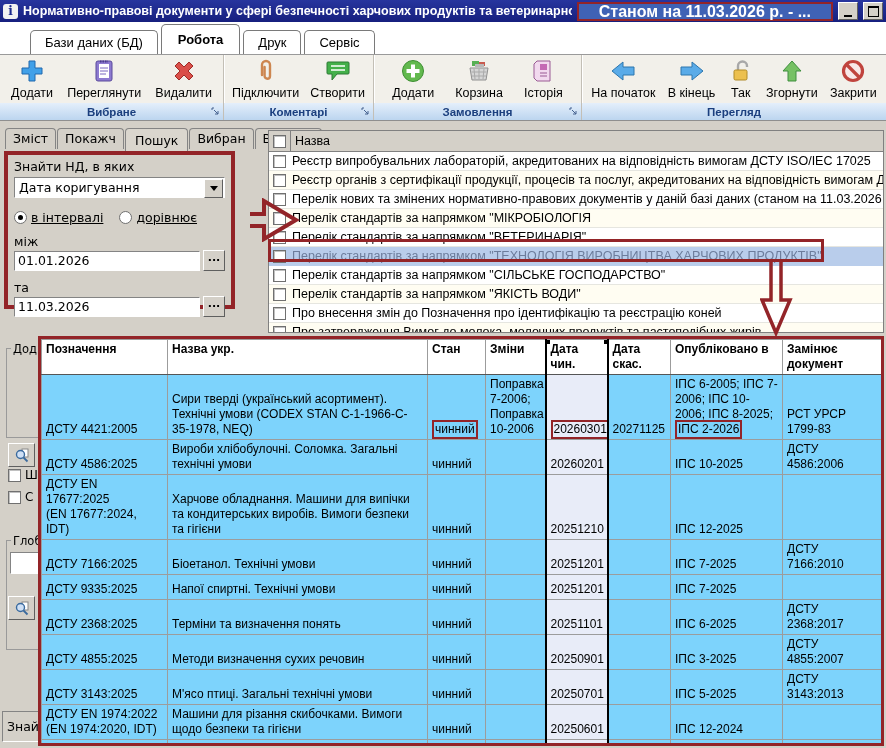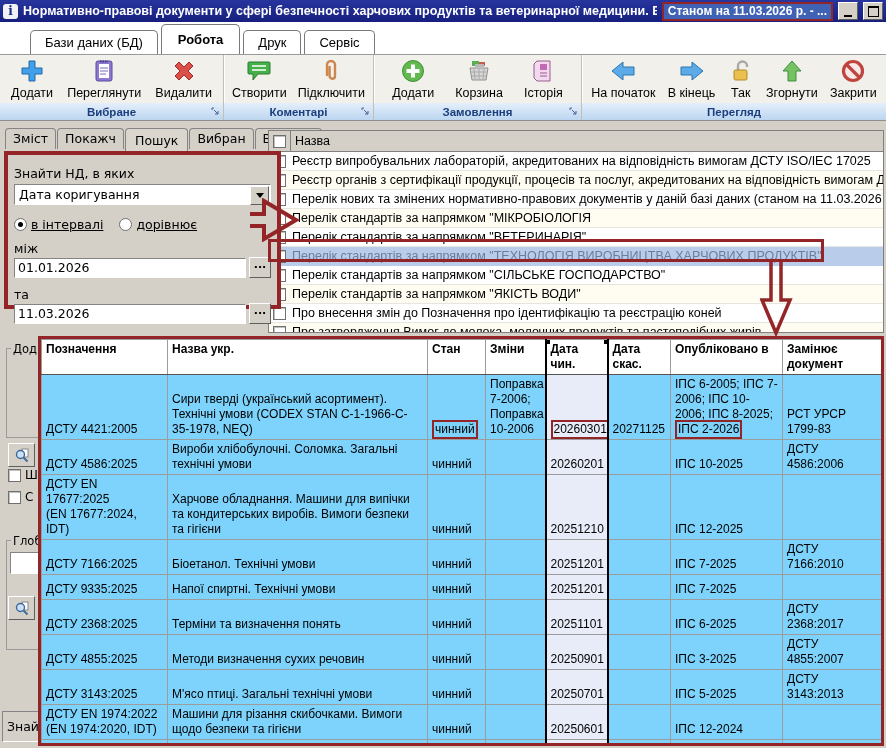--- a/index.html
+++ b/index.html
@@ -6,22 +6,22 @@
   html,body{margin:0;padding:0;}
   body{width:886px;height:748px;position:relative;overflow:hidden;background:var(--gray);
        font-family:"Liberation Sans",sans-serif;}
 
   
   .titlebar{position:absolute;left:0;top:0;width:886px;height:22px;background:linear-gradient(#27359e,#161f7e);
             display:flex;align-items:center;gap:5px;padding:0 3px;box-sizing:border-box;z-index:3;}
   .app-icon{width:15px;height:15px;background:#f2f2f2;border-radius:3px;color:#1c2a8e;flex:none;
             font:bold 12px "DejaVu Serif",serif;display:flex;align-items:center;justify-content:center;}
   .title{flex:1;color:#fff;font-size:12.5px;font-weight:bold;white-space:nowrap;overflow:hidden;}
-  .stamp{background:#3f62b5;border:2px solid var(--ann);color:#fff;font-size:12px;font-weight:bold;
-         padding:0 4px;height:15px;line-height:15px;white-space:nowrap;flex:none;}
+  .stamp{background:#3f62b5;border:2px solid var(--ann);color:#fff;font-size:16px;font-weight:bold;
+         padding:0 20px;height:15px;line-height:15px;white-space:nowrap;flex:none;}
   .wbtn{width:18px;height:16px;background:var(--gray);border:1px solid;border-color:#fff #5f5f5f #5f5f5f #fff;
         display:flex;align-items:center;justify-content:center;flex:none;}
   .glyph-min{width:8px;height:10px;border-bottom:2px solid #000;}
   .glyph-max{width:9px;height:8px;border:1px solid #000;border-top-width:2px;}
 
   
   .tabstrip{position:absolute;top:22px;left:0;width:886px;height:33px;background:#fff;
             border-bottom:1px solid #9a9a9a;display:flex;align-items:flex-end;padding-left:30px;box-sizing:border-box;}
   .mtab{border:1px solid #7a7a7a;border-bottom:none;border-radius:5px 5px 0 0;background:#fff;
         font-size:13px;padding:4px 14px;height:15px;line-height:15px;margin-right:3px;white-space:nowrap;}
@@ -37,22 +37,22 @@
   .tb-label{font-size:12.5px;white-space:nowrap;color:#000;}
   .tb-cap{height:17px;background:linear-gradient(#e4effb,#bcd5ef);display:flex;align-items:center;
           justify-content:center;position:relative;font-size:11.5px;font-weight:bold;color:#1b3f7e;}
   .tb-cap .launch{position:absolute;right:3px;top:4px;}
 
   
   .lp-tabs{position:absolute;left:5px;top:128px;display:flex;align-items:flex-start;height:24px;z-index:1;}
   .ltab{border:1px solid #848484;border-bottom:none;border-radius:4px 4px 0 0;background:var(--gray);
         font:12.5px "DejaVu Sans",sans-serif;padding:3px 7px;height:14px;line-height:14px;margin-right:1px;white-space:nowrap;}
   .ltab.active{padding:5px 9px;height:15px;background:#dad6ce;}
-  .srch{position:absolute;left:4px;top:151px;width:277px;height:158px;border:4px solid var(--ann);
-        background:var(--gray);box-sizing:border-box;padding:11px 6px;font:12.5px "DejaVu Sans",sans-serif;z-index:2;}
+  .srch{position:absolute;left:4px;top:151px;width:231px;height:158px;border:4px solid var(--ann);
+        background:var(--gray);box-sizing:border-box;padding:4px 6px;font:12.5px "DejaVu Sans",sans-serif;z-index:2;}
   .combo{height:21px;background:#fff;border:1px solid;border-color:#848484 #fff #fff #848484;display:flex;
          align-items:center;position:relative;padding-left:4px;margin-top:3px;box-sizing:border-box;}
   .combo-btn{position:absolute;right:1px;top:1px;width:17px;height:17px;background:var(--gray);
              border:1px solid;border-color:#fff #5f5f5f #5f5f5f #fff;display:flex;align-items:center;justify-content:center;}
   .tri{width:0;height:0;border-left:4px solid transparent;border-right:4px solid transparent;border-top:5px solid #000;}
   .radios{margin-top:12px;display:flex;gap:16px;align-items:center;}
   .radios label{display:flex;align-items:center;gap:4px;text-decoration:underline;}
   .radio{width:11px;height:11px;border-radius:50%;background:#fff;border:1px solid #707070;position:relative;flex:none;}
   .radio.checked::after{content:"";position:absolute;left:3px;top:3px;width:5px;height:5px;border-radius:50%;background:#000;}
   .f-lbl{margin-top:9px;}
@@ -167,33 +167,33 @@
           </svg>
         </span>
     </div>
   </div>
 
   <div class="tb-group" style="width:150px">
     <div class="tb-btns">
       <div class="tb-btn">
         <span>
             <svg width="26" height="26" viewBox="0 0 26 26">
+              <path d="M9 17V7a4 4 0 0 1 8 0v11a2.7 2.7 0 0 1-5.4 0V9" fill="none" stroke="#cd8650" stroke-width="2.4" stroke-linecap="round"></path>
+            </svg>
+          </span>
+        <span class="tb-label">Підключити</span>
+      </div>
+      <div class="tb-btn">
+        <span>
+            <svg width="26" height="26" viewBox="0 0 26 26">
               <path d="M3 4h20a1 1 0 0 1 1 1v10a1 1 0 0 1-1 1H12l-5 6v-6H3a1 1 0 0 1-1-1V5a1 1 0 0 1 1-1z" fill="#44b04a" stroke="#2d7a34"></path>
               <path d="M6 8h14M6 12h14" stroke="#fff" stroke-width="1.6"></path>
             </svg>
           </span>
         <span class="tb-label">Створити</span>
-      </div>
-      <div class="tb-btn">
-        <span>
-            <svg width="26" height="26" viewBox="0 0 26 26">
-              <path d="M9 17V7a4 4 0 0 1 8 0v11a2.7 2.7 0 0 1-5.4 0V9" fill="none" stroke="#cd8650" stroke-width="2.4" stroke-linecap="round"></path>
-            </svg>
-          </span>
-        <span class="tb-label">Підключити</span>
       </div>
     </div>
     <div class="tb-cap">
         <span>Коментарі</span>
       <span class="launch">
           <svg width="9" height="9" viewBox="0 0 9 9">
             <path d="M1 3V1h2M3 3l4 4M7 4v3H4" fill="none" stroke="#44618e"></path>
           </svg>
         </span>
     </div>

